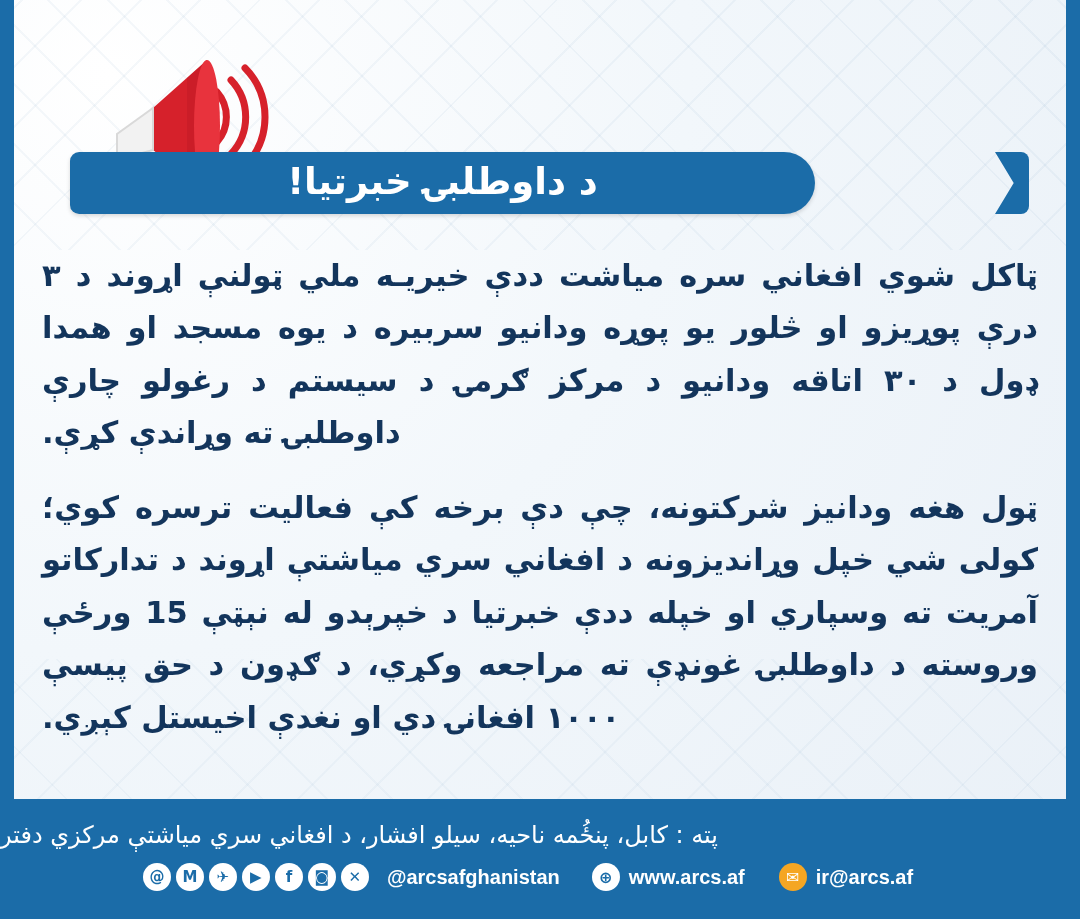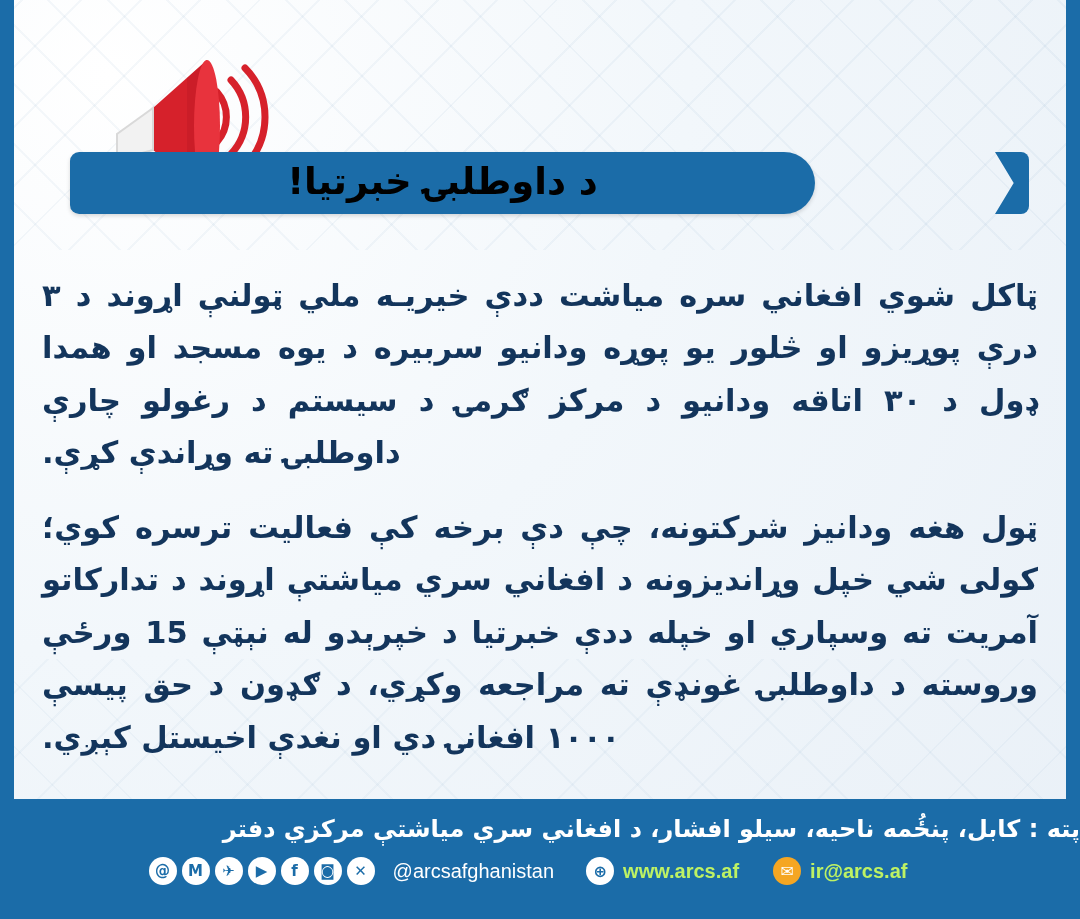--- a/index.html
+++ b/index.html
@@ -49,21 +49,21 @@
 
   .title-ribbon{
     position:absolute;
     left:70px;right:265px;top:152px;height:62px;
     background:#1b6ca8;
     border-radius:10px 34px 34px 10px;
     display:flex;align-items:center;justify-content:center;
     box-shadow:0 2px 4px rgba(0,0,0,0.15);
   }
   .title-ribbon .title-text{
-    color:#000000;
+    color:#ffffff;
     font-size:37px;
     font-weight:bold;
     letter-spacing:1px;
     white-space:nowrap;
     transform:translateY(-2px);
   }
   .ribbon-tail{
     position:absolute;
     left:995px;top:152px;
     width:34px;height:62px;
@@ -75,78 +75,77 @@
   .logo{
     position:absolute;right:78px;top:20px;width:160px;height:150px;
   }
 
   
   .body-wrap{
     position:absolute;
     top:250px;left:42px;right:42px;
     text-align:justify;
     direction:rtl;
-    margin-top:20px;
   }
   .para{
     color:#13355c;
     font-size:30.5px;
     font-weight:bold;
     line-height:1.72;
     margin:0 0 22px 0;
     text-align:justify;
     text-align-last:left;
   }
 
   
   .footer{
     position:absolute;left:0;right:0;bottom:0;height:120px;
     background:#1b6ca8;
     color:#fff;
   }
   .footer-address{
-    text-align:right;
+    text-align:left;
     font-size:24px;
-    font-weight:bold;
-    padding-top:16px;
+    font-weight:normal;
+    padding-top:22px;
     letter-spacing:0.3px;
   }
   .footer-contacts{
     margin-top:14px;
     display:flex;
     align-items:center;
     justify-content:center;
     gap:10px;
     direction:ltr;
   }
   .social-icons{
     display:flex;align-items:center;gap:5px;
   }
   .si{
     width:28px;height:28px;border-radius:50%;
     display:flex;align-items:center;justify-content:center;
     font-size:15px;font-weight:bold;color:#1b6ca8;background:#ffffff;
     font-family:"DejaVu Sans",sans-serif;line-height:1;
   }
   .handle{
-    font-size:20px;font-weight:normal;color:#fff;margin-left:8px;margin-right:22px;
+    font-size:20px;font-weight:bold;color:#fff;margin-left:8px;margin-right:22px;
     font-family:"Liberation Sans",sans-serif;
   }
   .contact-chip{
     display:flex;align-items:center;gap:9px;margin-right:24px;
   }
   .chip-icon{
     width:28px;height:28px;border-radius:50%;
     background:#ffffff;color:#1b6ca8;
     display:flex;align-items:center;justify-content:center;
     font-size:16px;font-weight:bold;
   }
   .chip-icon.mail{background:#f5a623;color:#ffffff;}
   .chip-text{
-    font-size:20px;font-weight:bold;color:#bef264;
+    font-size:20px;font-weight:bold;color:#ffffff;
     font-family:"Liberation Sans",sans-serif;
   }
 </style>
 </head>
 <body>
 
 <div class="poster">
 
   <div class="pattern"></div>
   <div class="pattern-bottom"></div>

